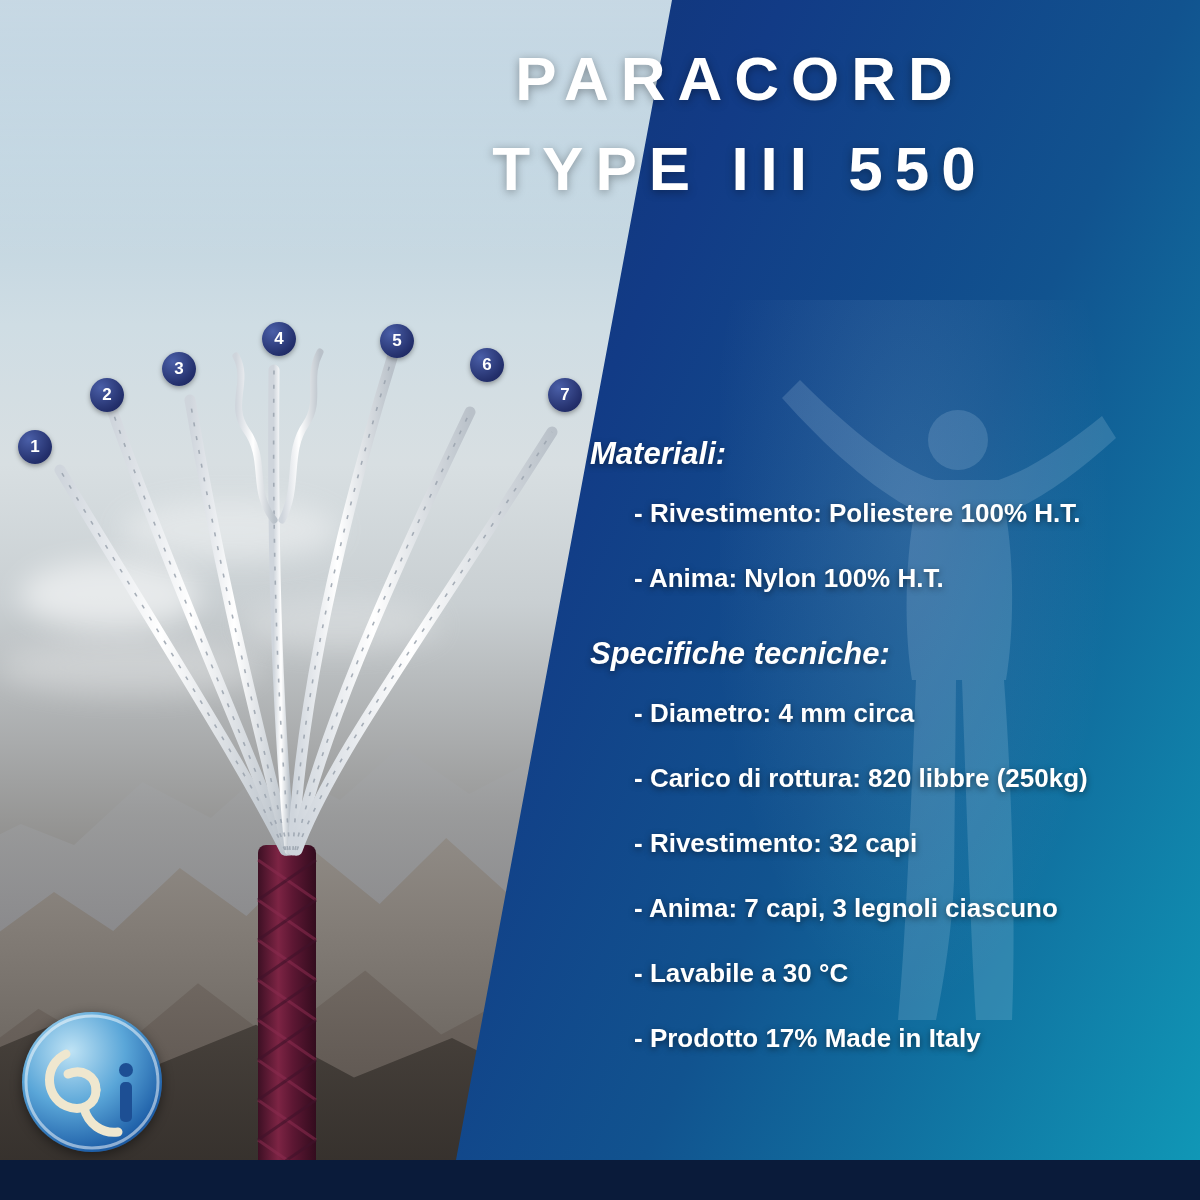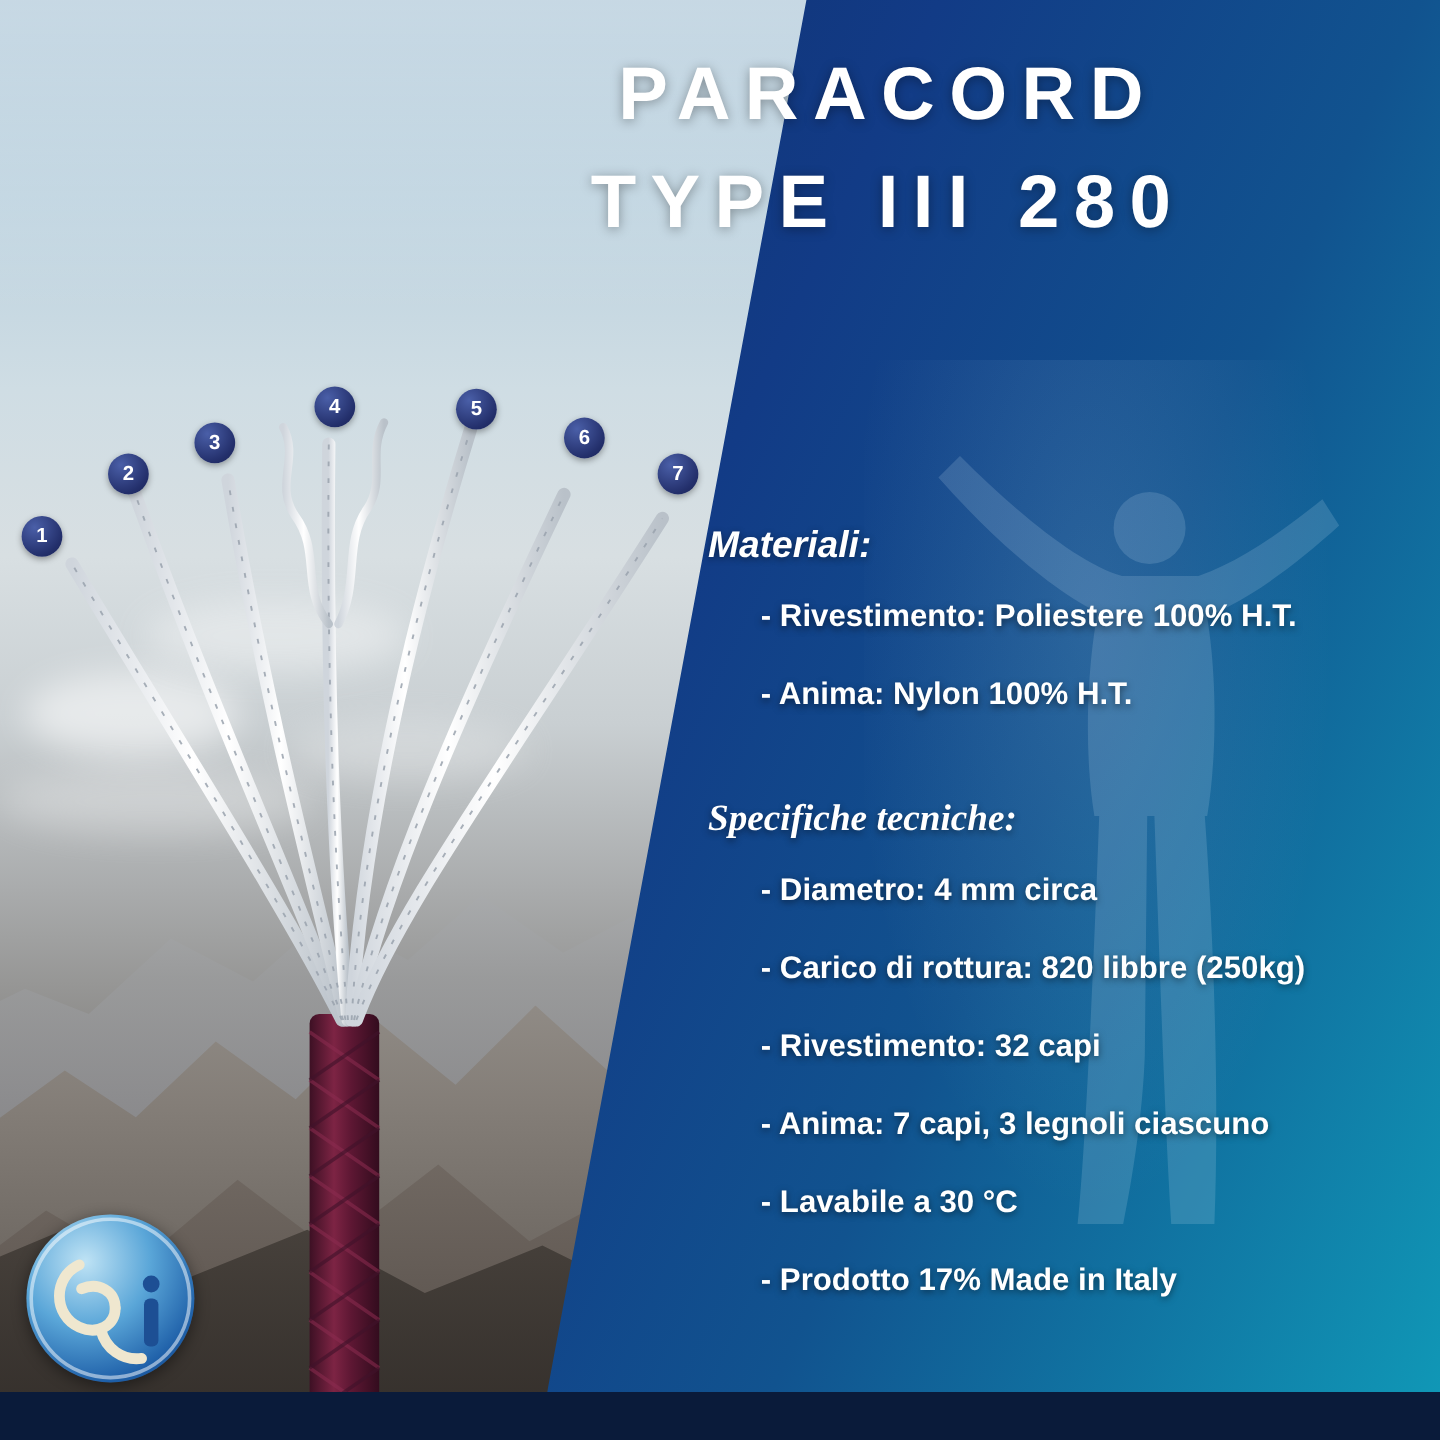--- a/index.html
+++ b/index.html
@@ -139,22 +139,21 @@
     z-index: 11;
   }
   .section-head {
     font-size: 31px;
     font-style: italic;
     font-weight: bold;
     margin: 0 0 26px 0;
     text-shadow: 0 2px 6px rgba(0,0,0,.45);
   }
   .spec-head {
-    margin-top: 70px;
-    font-family: Liberation Serif, serif;
+    margin-top: 42px;
   }
   .bullet {
     font-size: 26px;
     font-weight: bold;
     margin: 0 0 34px 44px;
     text-shadow: 0 2px 6px rgba(0,0,0,.5);
     white-space: nowrap;
   }
   .bullet.tight { margin-bottom: 30px; }
 
@@ -218,21 +217,21 @@
         <path d="M192 160 L 268 160 C 284 210, 286 300, 276 360 L 182 360 C 172 300, 176 212, 192 160 Z"></path>
 
         <path d="M186 360 L 226 360 L 224 560 C 222 610, 214 660, 206 700 L 168 700 C 174 640, 180 520, 186 360 Z"></path>
         <path d="M232 360 L 274 360 C 282 470, 286 600, 282 700 L 246 700 C 240 600, 236 470, 232 360 Z"></path>
       </g>
     </svg>
   </div>
 
   <div class="title-block">
     <div class="title-line">PARACORD</div>
-    <div class="title-line">TYPE III 280</div>
+    <div class="title-line">TYPE III 550</div>
   </div>
 
   <svg class="cord-art" viewBox="0 0 620 1200">
     <defs>
       <linearGradient id="sheathGrad" x1="0" y1="0" x2="1" y2="0">
         <stop offset="0%" stop-color="#3d1024"></stop>
         <stop offset="35%" stop-color="#7d2444"></stop>
         <stop offset="60%" stop-color="#5d1733"></stop>
         <stop offset="100%" stop-color="#330c1e"></stop>
       </linearGradient>

